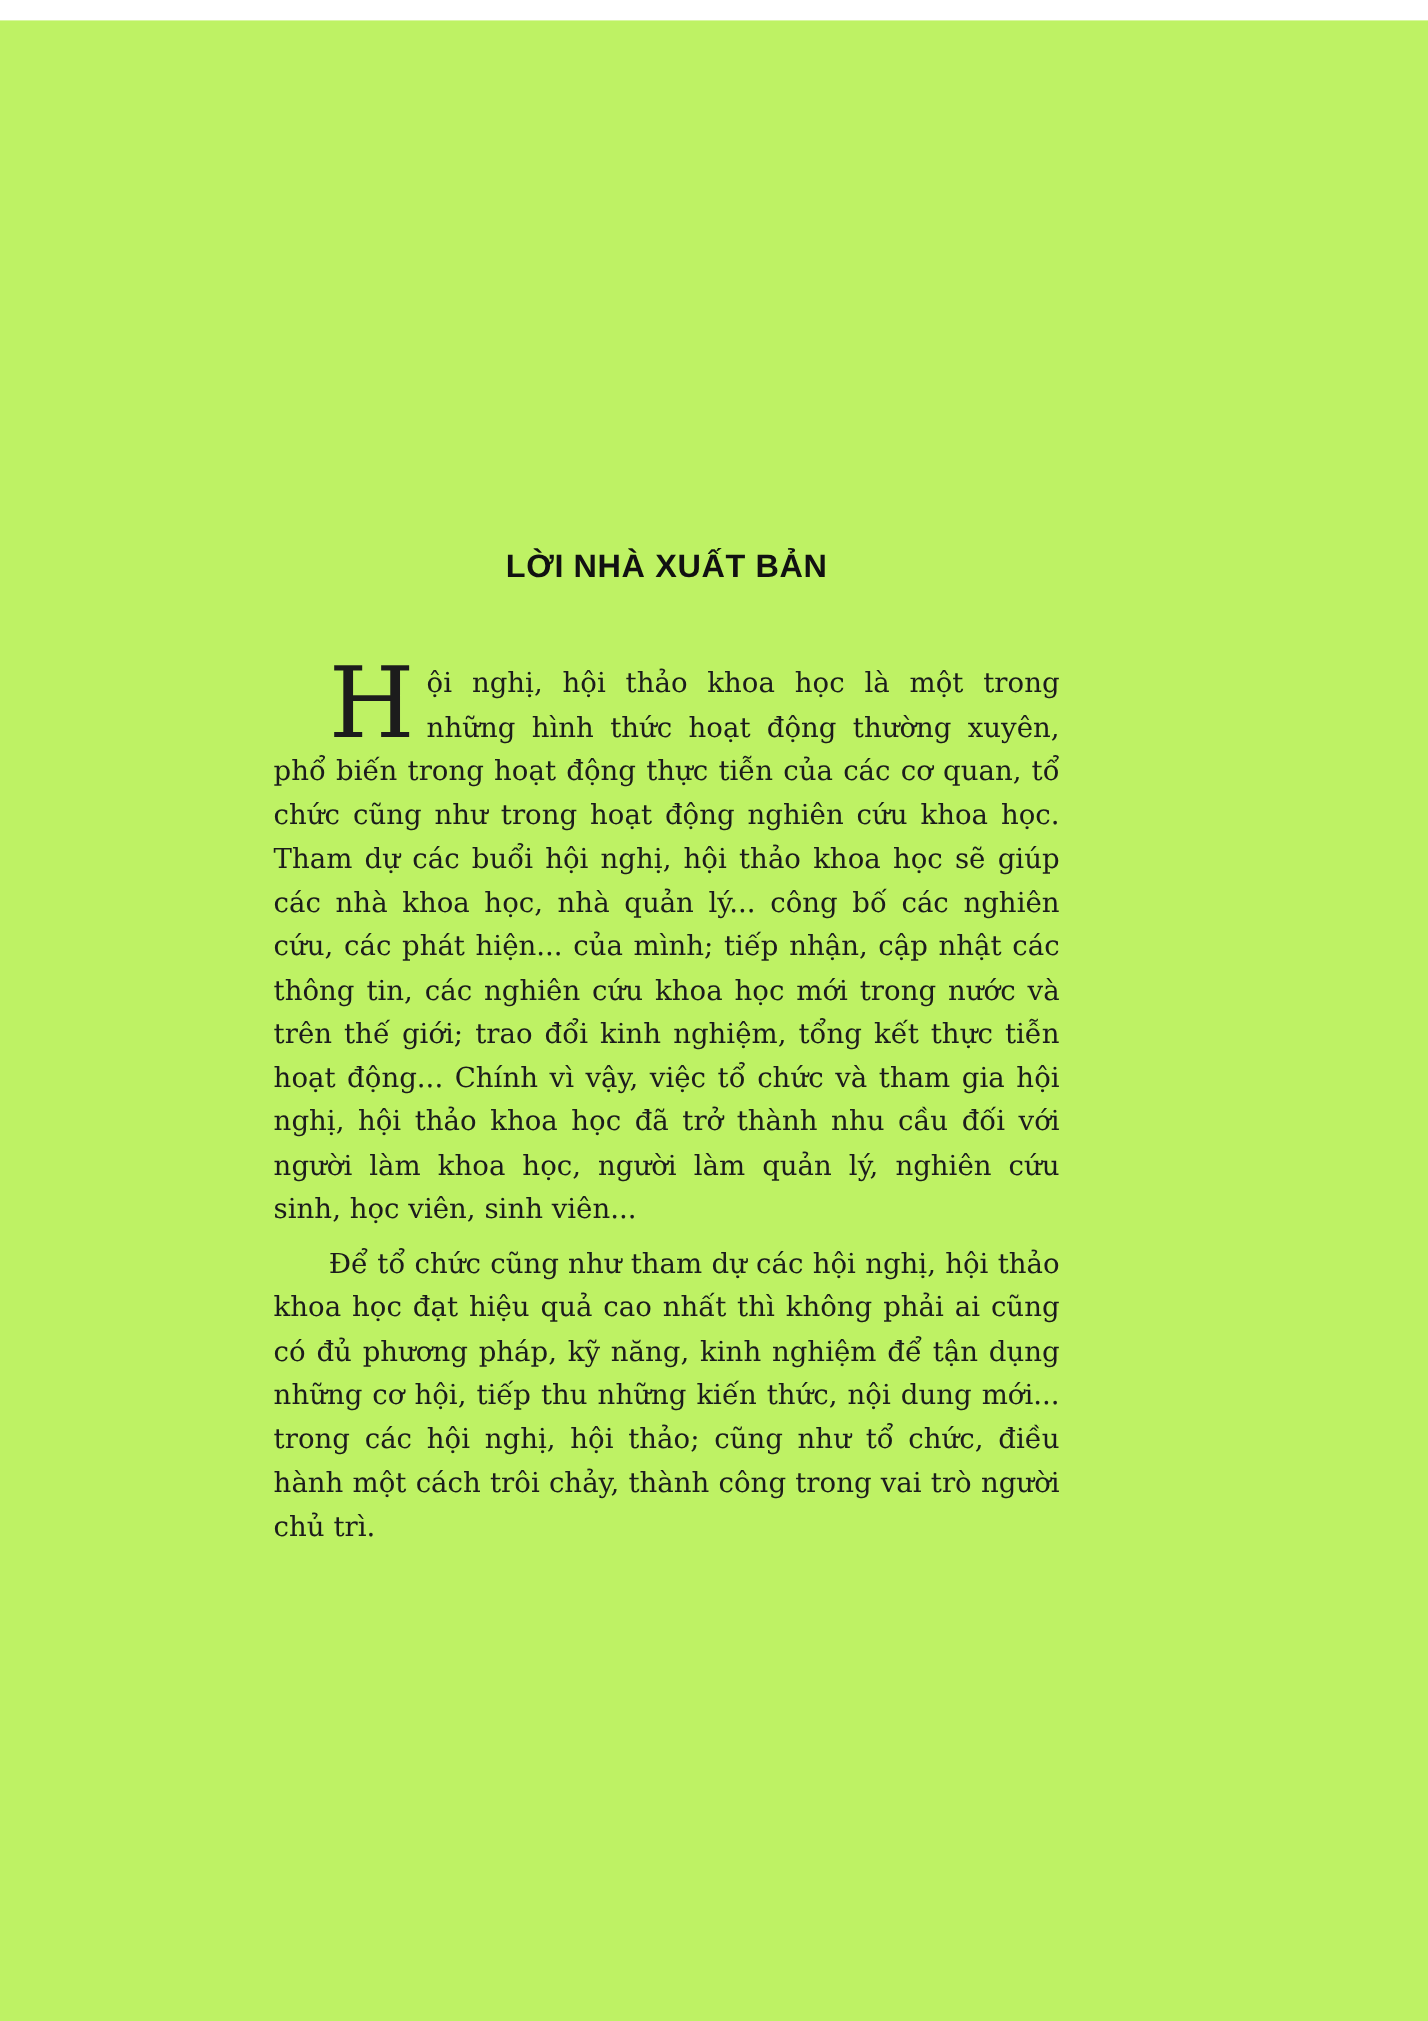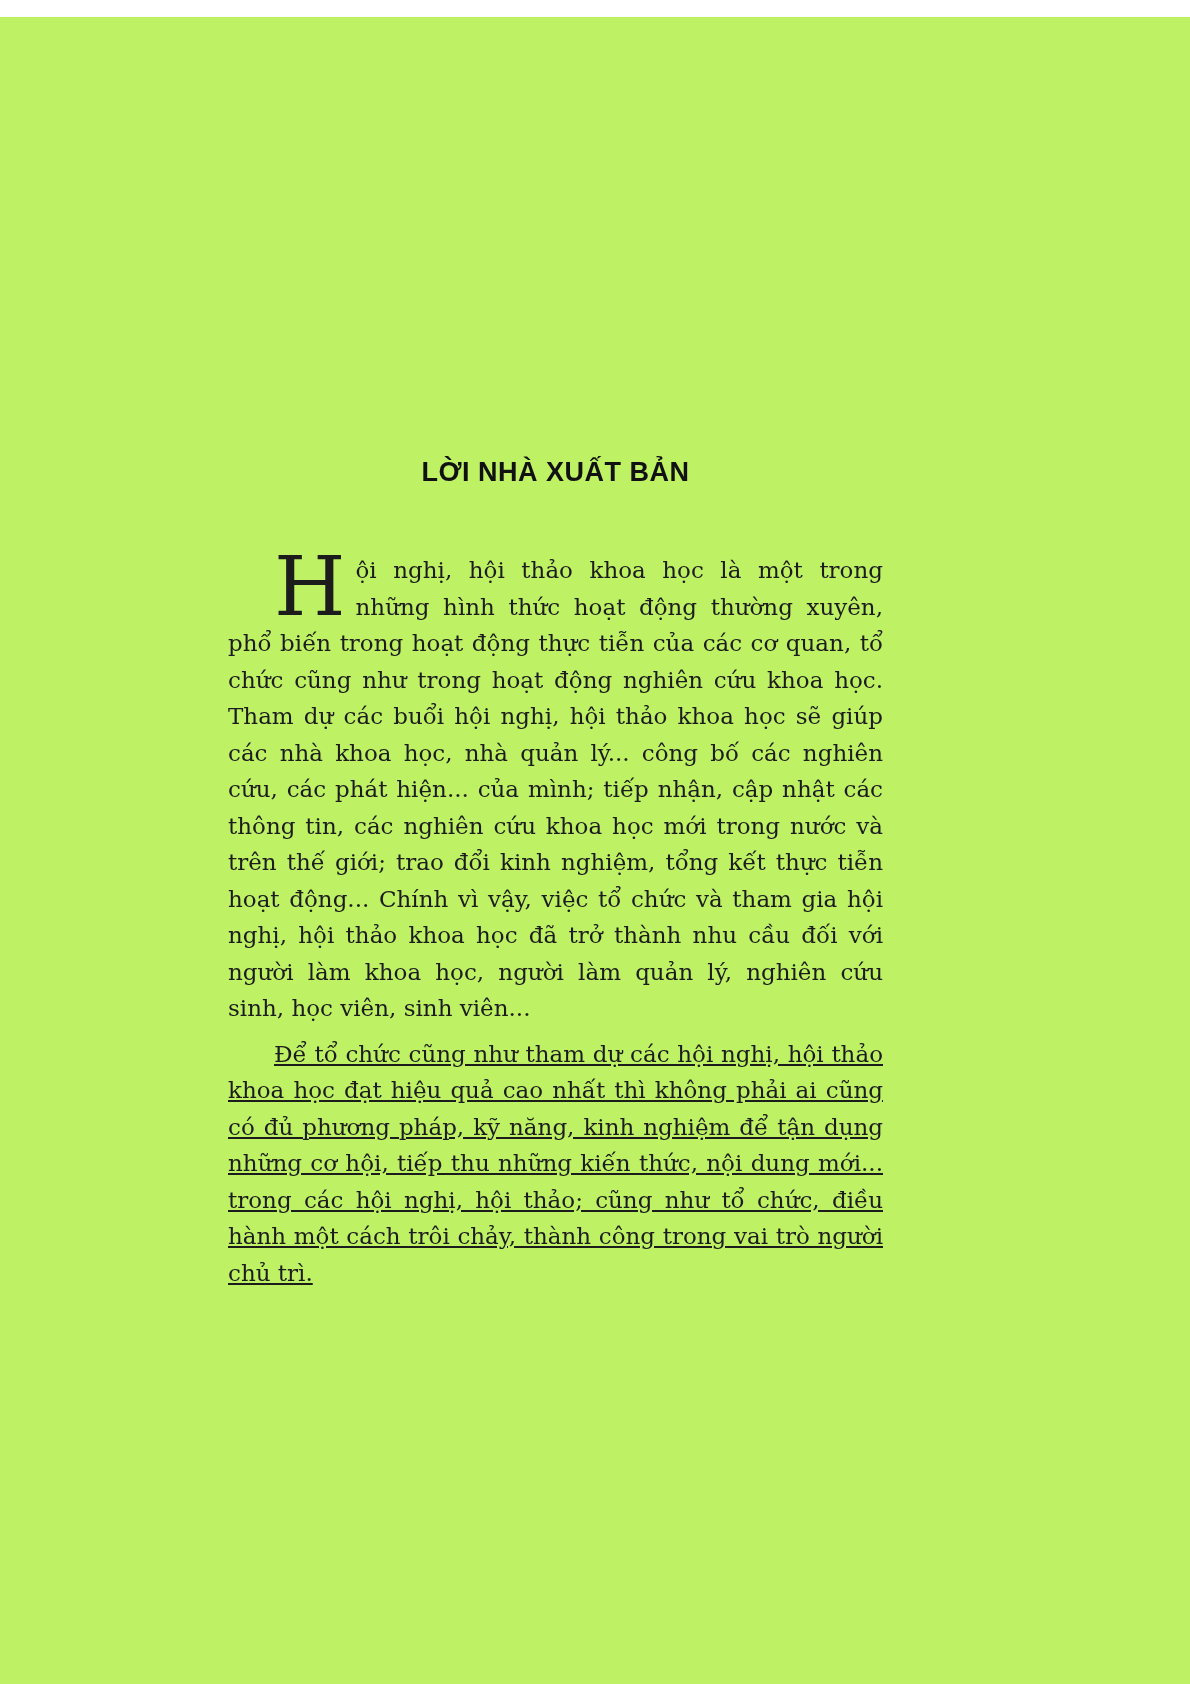--- a/index.html
+++ b/index.html
@@ -34,21 +34,20 @@
   }
   .para {
     font-size: 23px;
     line-height: 36.5px;
     text-align: justify;
     text-justify: inter-word;
     margin: 0 0 9px 0;
   }
   .para.indented {
     text-indent: 46px;
-    text-decoration: underline;
   }
   .para.first::after {
     content: "";
     display: block;
     clear: both;
   }
   .dropcap {
     float: left;
     font-size: 82px;
     line-height: 64px;

